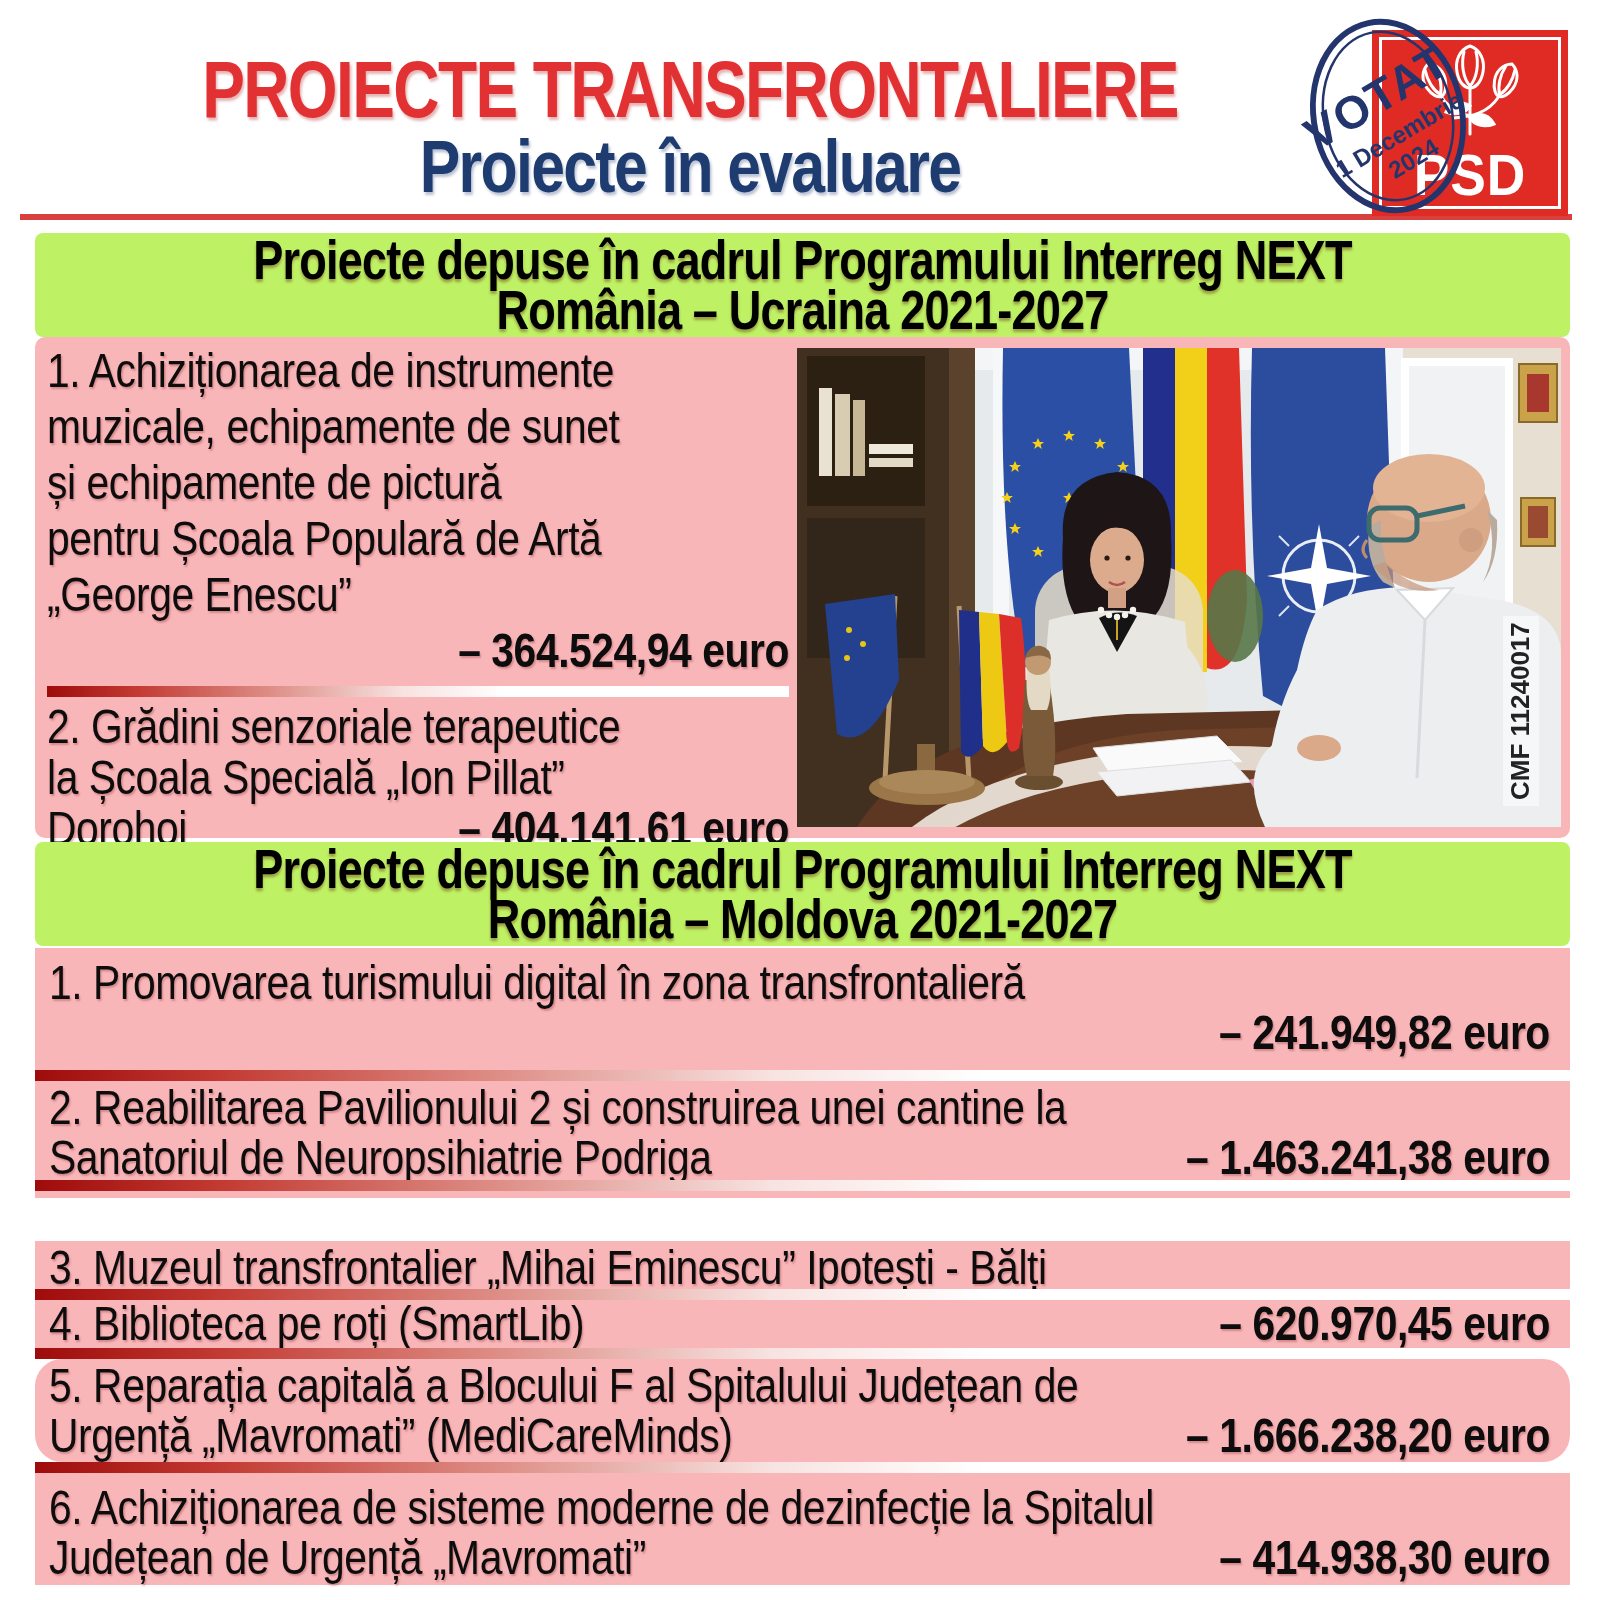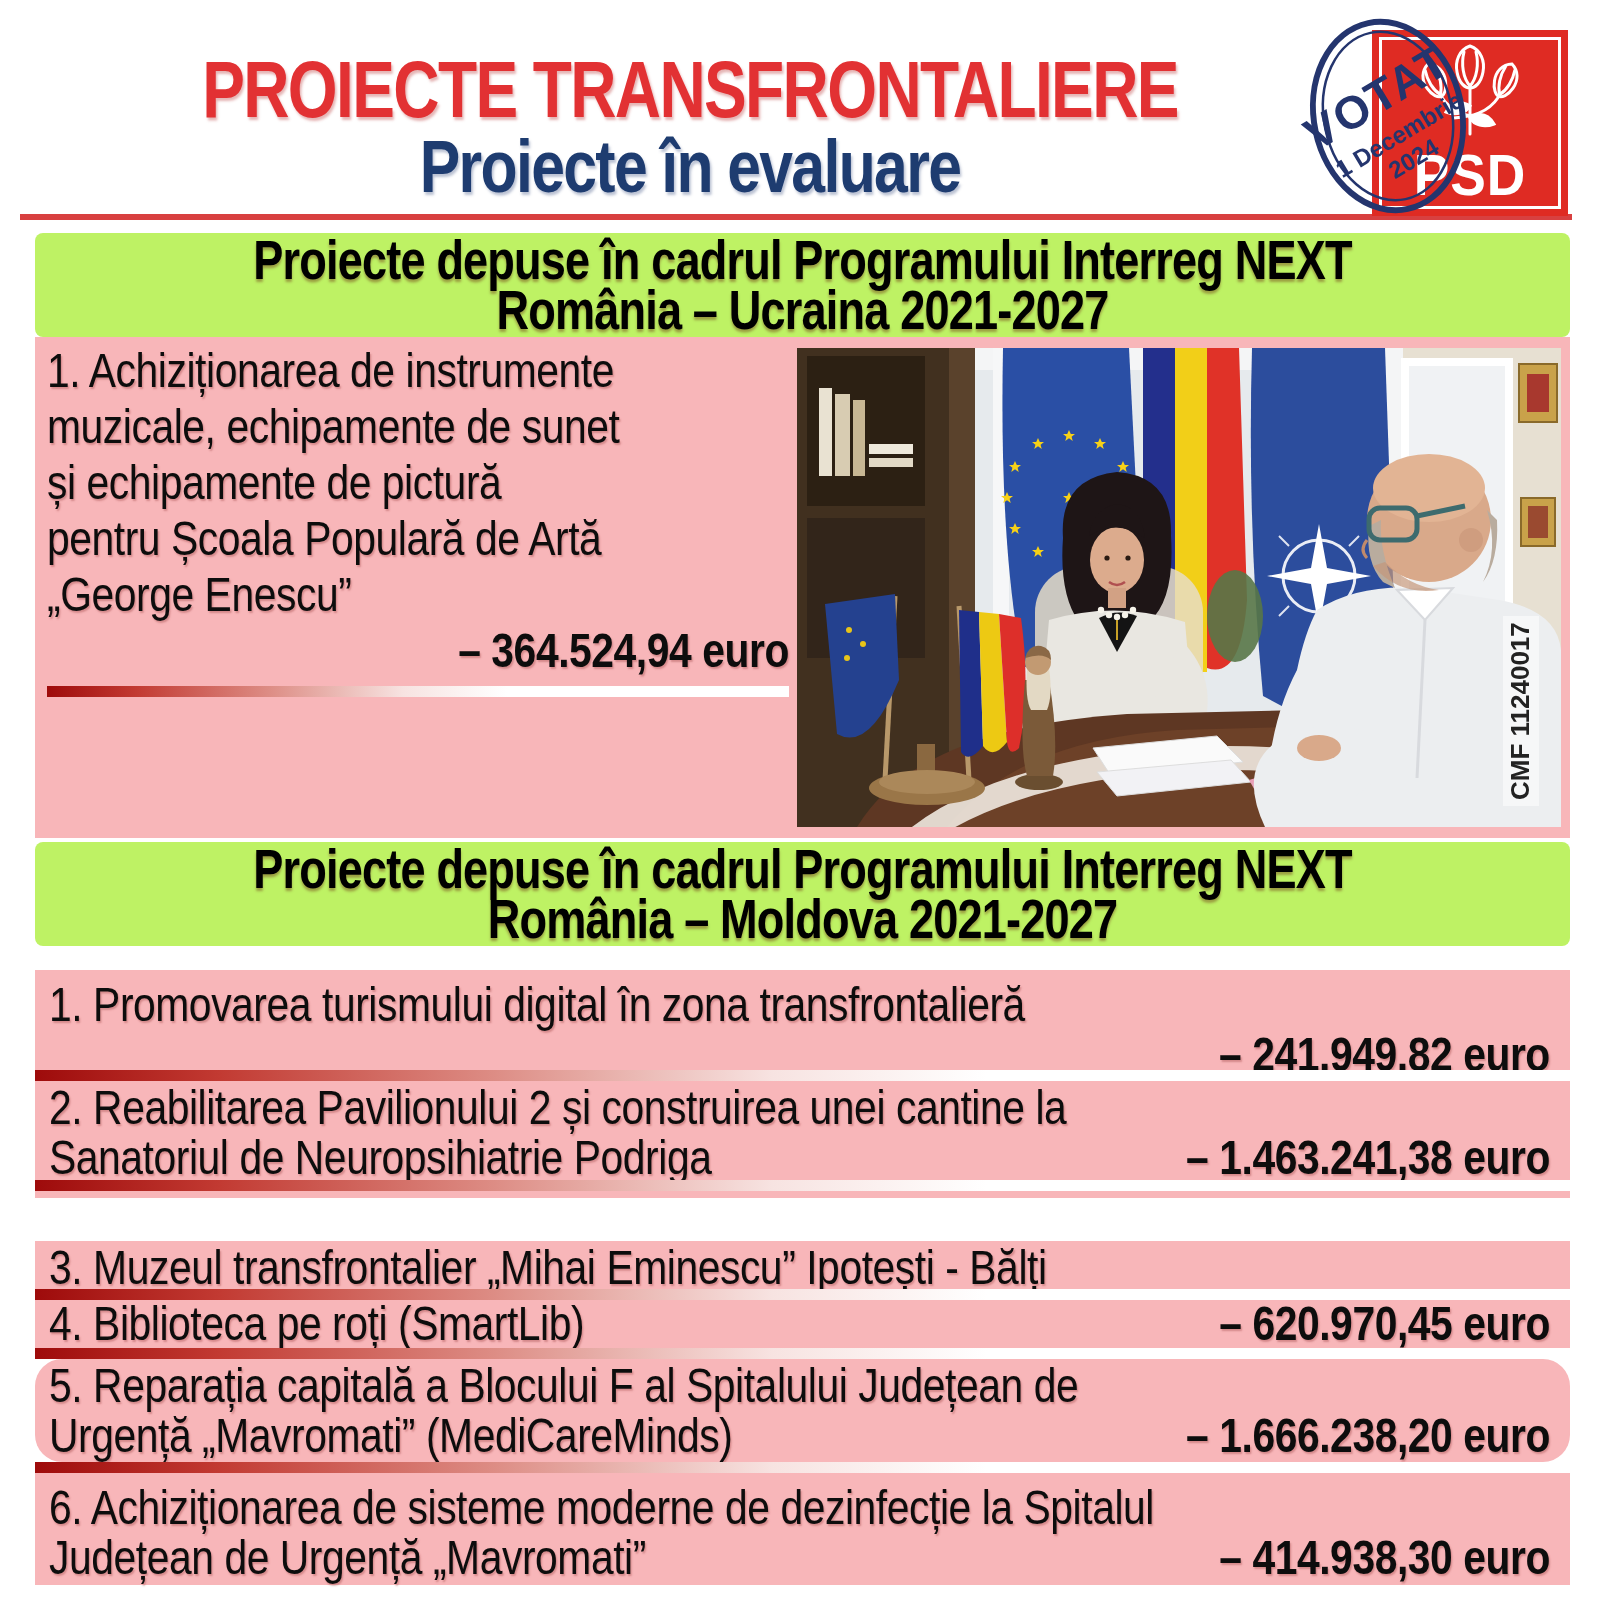--- a/index.html
+++ b/index.html
@@ -122,31 +122,39 @@
       <text x="92" y="132" font-size="24" font-weight="700">1 Decembrie</text>
       <text x="92" y="160" font-size="24" font-weight="700">2024</text>
     </g>
   </svg>
 
   <div class="banner" style="top:233px;">
     <div class="banner-line">Proiecte depuse în cadrul Programului Interreg NEXT</div>
     <div class="banner-line">România – Ucraina 2021-2027</div>
   </div>
 
-  <div class="pink" style="top:337px;height:501px;">
+  <div class="pink" style="top:337px;height:501px;border-radius:10px;">
     <div class="leftcol body-text">
       <div>
         <div class="sq l1">1. Achiziționarea de instrumente</div>
         <div class="sq l1">muzicale, echipamente de sunet</div>
         <div class="sq l1">și echipamente de pictură</div>
         <div class="sq l1">pentru Școala Populară de Artă</div>
         <div class="sq l1">„George Enescu”</div>
         <div class="sq l1 amt" style="transform-origin:100% 0;margin-left:-17.647%;text-align:right;">– 364.524,94 euro</div>
       </div>
       <div class="divider" style="margin:7px 0 4px 0;"></div>
+      <div>
+        <div class="sq l2">2. Grădini senzoriale terapeutice</div>
+        <div class="sq l2">la Școala Specială „Ion Pillat”</div>
+        <div class="sq l2 sq-row">
+          <span>Dorohoi</span>
+          <span class="amt">– 404.141,61 euro</span>
+        </div>
+      </div>
     </div>
 
     <svg class="photo" viewBox="0 0 764 479" preserveAspectRatio="none">
       <rect x="0" y="0" width="764" height="479" fill="#e9ebee"></rect>
 
       <g>
         <rect x="0" y="0" width="152" height="479" fill="#41301f"></rect>
         <rect x="10" y="8" width="118" height="150" fill="#2c2013"></rect>
         <rect x="22" y="40" width="13" height="88" fill="#e9e2d2"></rect>
         <rect x="38" y="46" width="15" height="82" fill="#d8ccb2"></rect>
@@ -310,21 +318,21 @@
       <rect x="706" y="268" width="36" height="190" fill="#ffffff" opacity="0.55"></rect>
       <text transform="translate(732 452) rotate(-90)" font-family="Liberation Sans, sans-serif" font-size="26" font-weight="700" fill="#222222">CMF 11240017</text>
     </svg>
   </div>
 
   <div class="banner" style="top:842px;">
     <div class="banner-line">Proiecte depuse în cadrul Programului Interreg NEXT</div>
     <div class="banner-line">România – Moldova 2021-2027</div>
   </div>
 
-  <div class="pink row body-text" style="top:948px;height:122px;margin-top:22px;">
+  <div class="pink row body-text" style="top:948px;height:122px;">
     <div class="sq line pt">1. Promovarea turismului digital în zona transfrontalieră</div>
     <div class="sq line sq-right amt" style="transform-origin:100% 0;margin-left:-17.647%;">– 241.949,82 euro</div>
   </div>
   <div class="divider divider-abs" style="top:1070px;"></div>
 
   <div class="pink row body-text" style="top:1081px;height:117px;">
     <div class="sq line pt2">2. Reabilitarea Pavilionului 2 și construirea unei cantine la</div>
     <div class="sq line sq-row">
       <span>Sanatoriul de Neuropsihiatrie Podriga</span>
       <span class="amt">– 1.463.241,38 euro</span>

